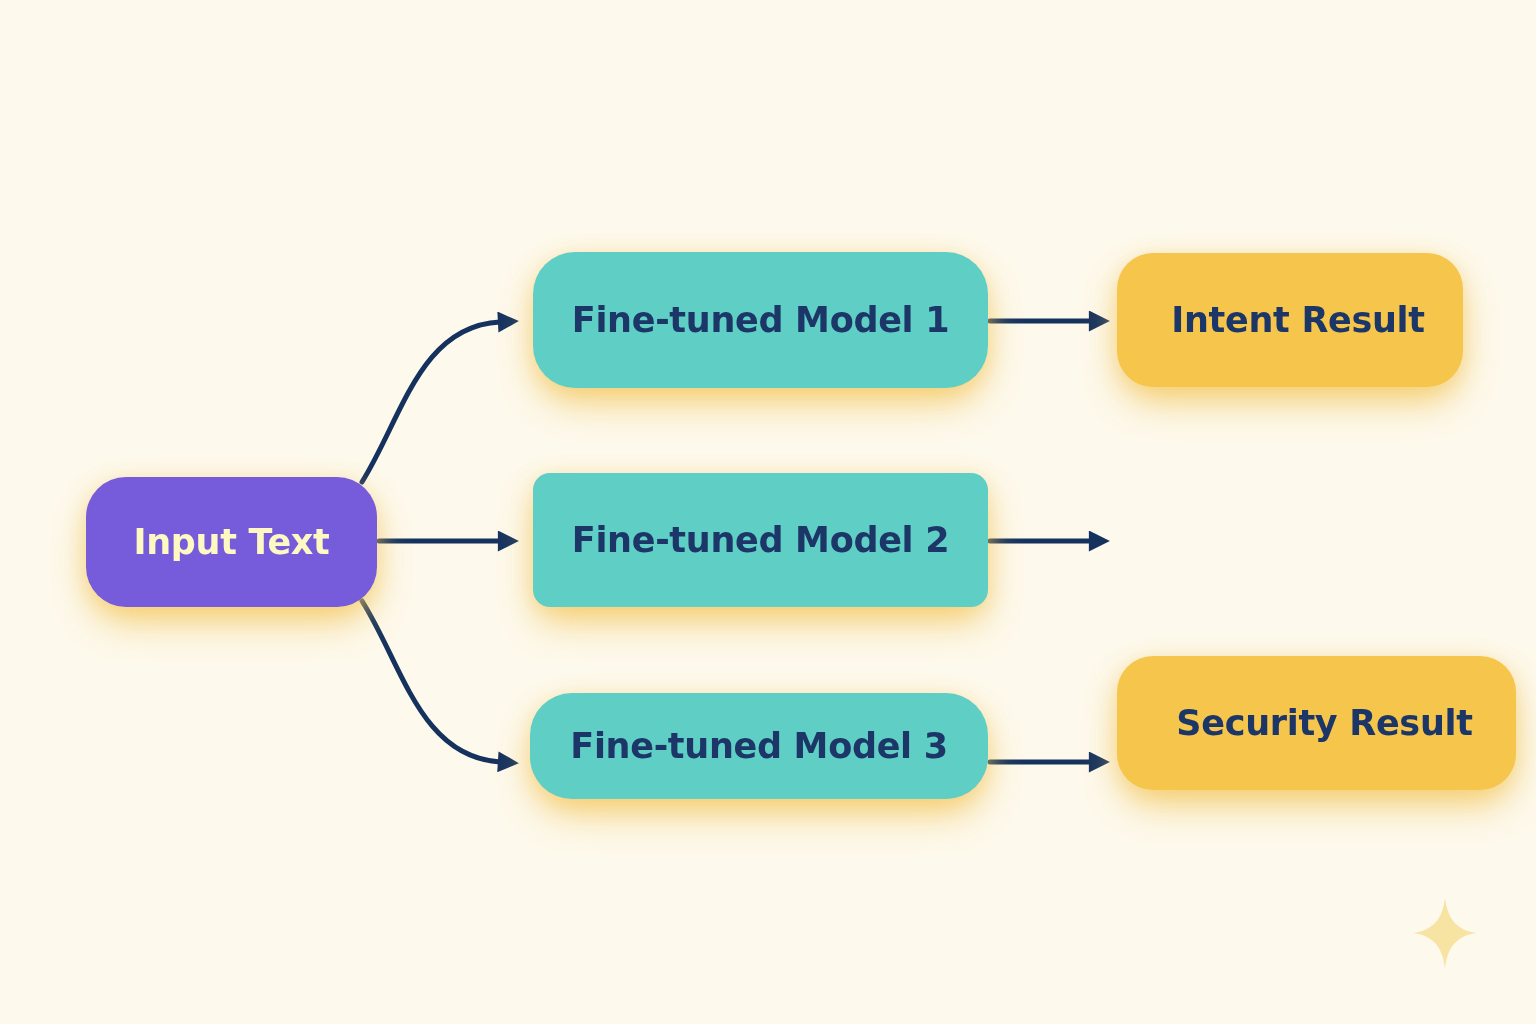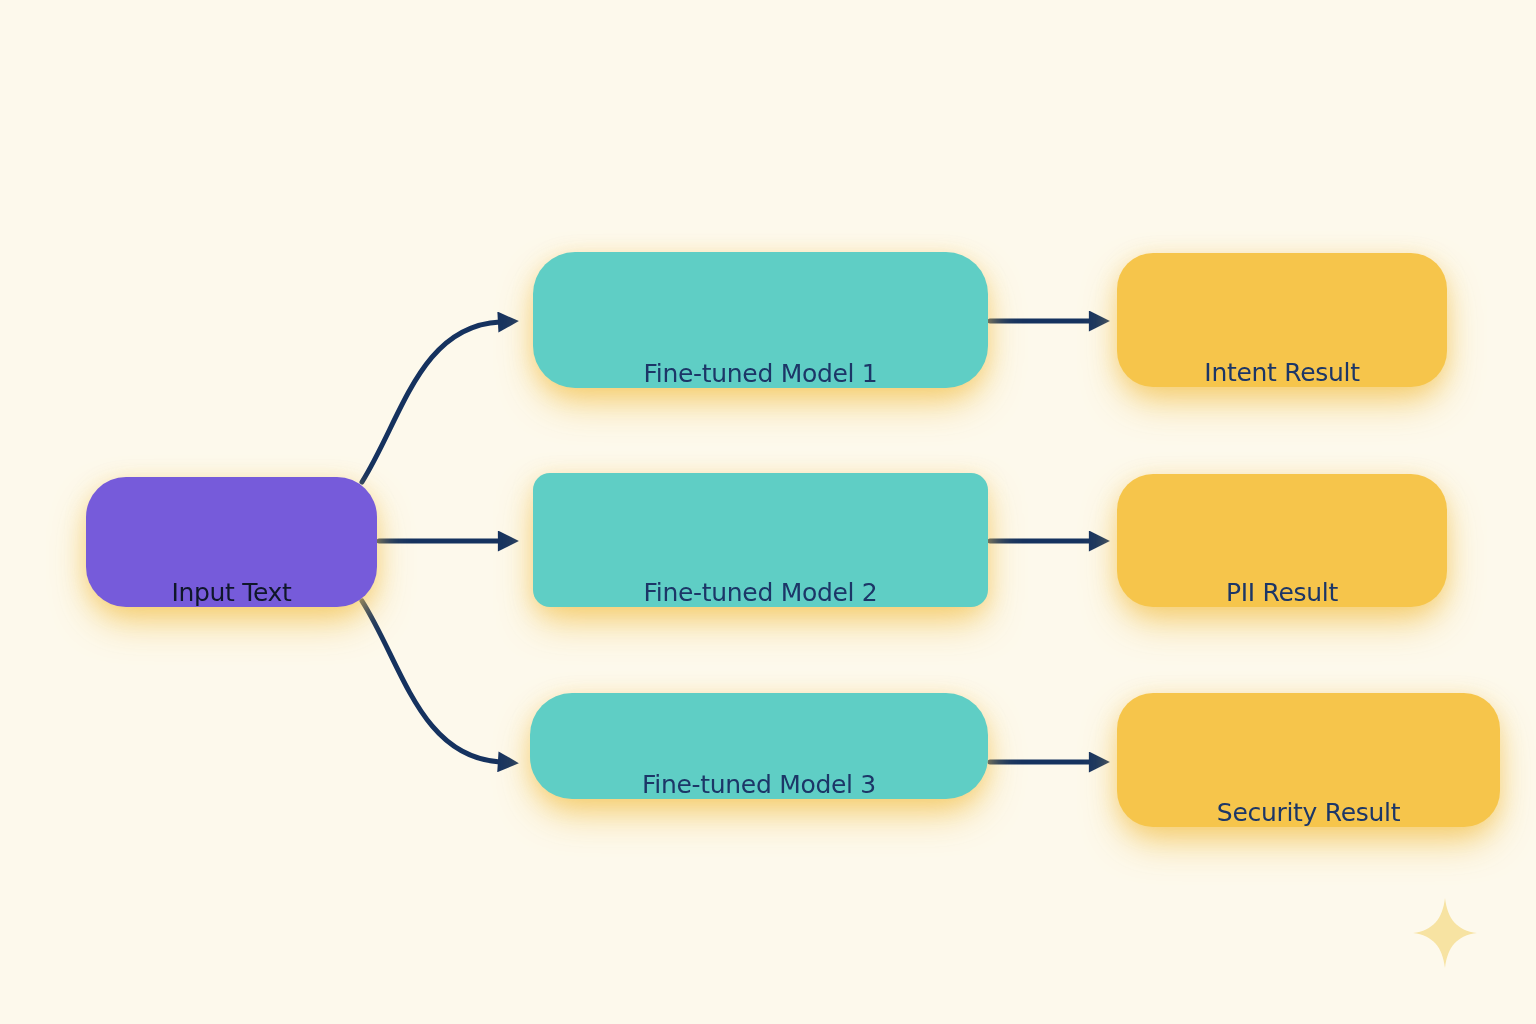--- a/index.html
+++ b/index.html
@@ -11,44 +11,44 @@
     position: relative;
     width: 1536px;
     height: 1024px;
     background: #FDF9EC;
     overflow: hidden;
     font-family: "DejaVu Sans", "Liberation Sans", sans-serif;
   }
   .node {
     position: absolute;
     display: flex;
-    align-items: flex-end;
+    align-items: center;
     justify-content: center;
-    font-weight: normal;
-    font-size: 25px;
+    font-weight: bold;
+    font-size: 35px;
     letter-spacing: -0.3px;
     border-radius: 38px;
     color: #1C3667;
     box-shadow: 0 18px 38px -6px rgba(243, 198, 88, 0.85),
                 0 4px 20px rgba(243, 198, 88, 0.35);
   }
   .node-input {
     left: 86px;  top: 477px;  width: 291px; height: 130px;
     background: #765BDA;
-    color: #0f172a;
+    color: #fef9c3;
     border-radius: 40px;
   }
   .node-model { background: #5FCEC5; border-radius: 42px; }
   .node-model-1 { left: 533px; top: 252px; width: 455px; height: 136px; }
   .node-model-2 { left: 533px; top: 473px; width: 455px; height: 134px; border-radius: 17px; }
   .node-model-3 { left: 530px; top: 693px; width: 458px; height: 106px; }
-  .node-result { background: #F6C54B; border-radius: 36px; }
+  .node-result { background: #F6C54B; border-radius: 36px; padding-left: 16px; }
   .node-result-1 { left: 1117px; top: 253px; width: 330px; height: 134px; }
   .node-result-2 { left: 1117px; top: 474px; width: 330px; height: 133px; }
-  .node-result-3 { left: 1117px; top: 693px; width: 383px; height: 134px; }
+  .node-result-3 { left: 1117px; top: 656px; width: 383px; height: 134px; }
   .arrow-layer {
     position: absolute;
     left: 0; top: 0;
     width: 1536px;
     height: 1024px;
     pointer-events: none;
   }
   .sparkle {
     position: absolute;
     left: 1413px;
@@ -88,23 +88,20 @@
   <div class="node node-model node-model-2">
     <span>Fine-tuned Model 2</span>
   </div>
   <div class="node node-model node-model-3">
     <span>Fine-tuned Model 3</span>
   </div>
 
   <div class="node node-result node-result-1">
     <span>Intent Result</span>
   </div>
-  <div class="node node-result node-result-2">
-    <span>PII Result</span>
-  </div>
   <div class="node node-result node-result-3">
     <span>Security Result</span>
   </div>
 
   <svg class="sparkle" viewBox="0 0 64 70">
     <path d="M32 0 C34.5 21 44 32.5 64 35 C44 37.5 34.5 49 32 70 C29.5 49 20 37.5 0 35 C20 32.5 29.5 21 32 0 Z" fill="#F7E3A2"></path>
   </svg>
 
 </div>
 

